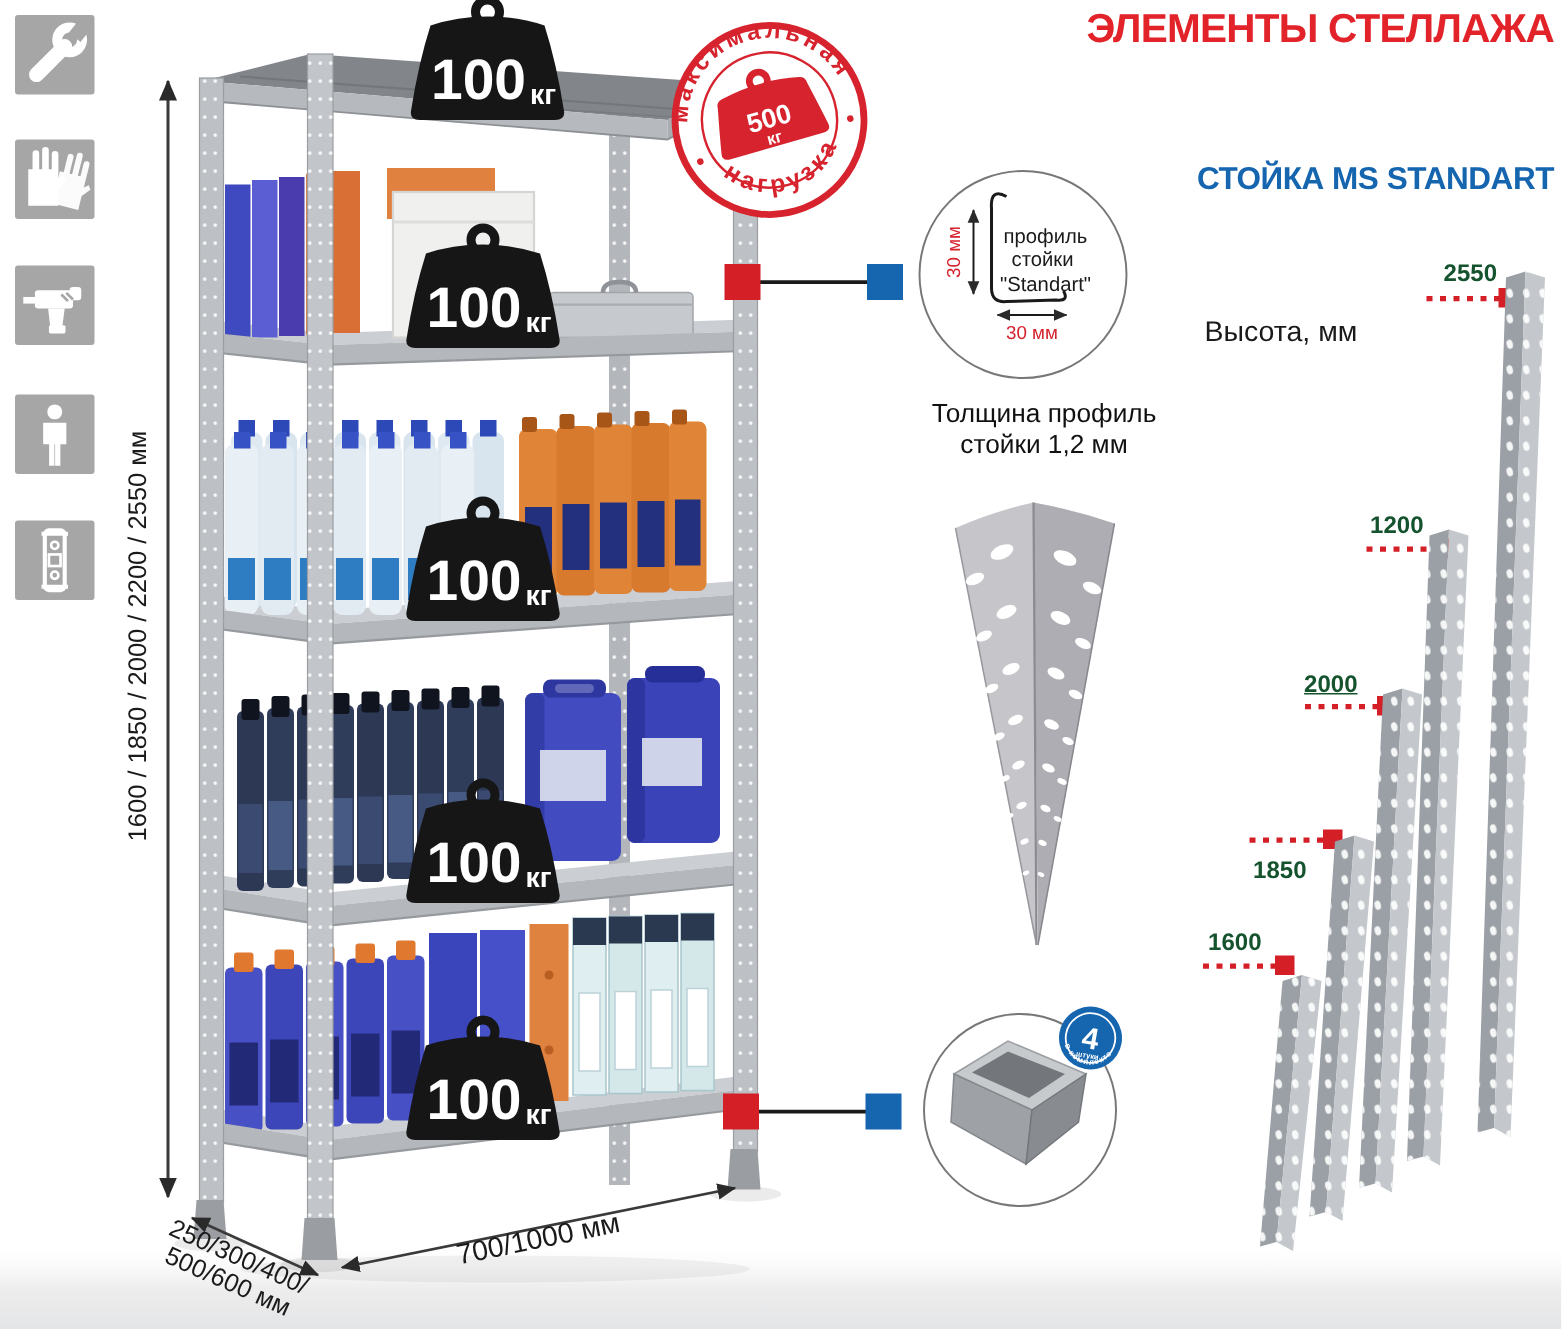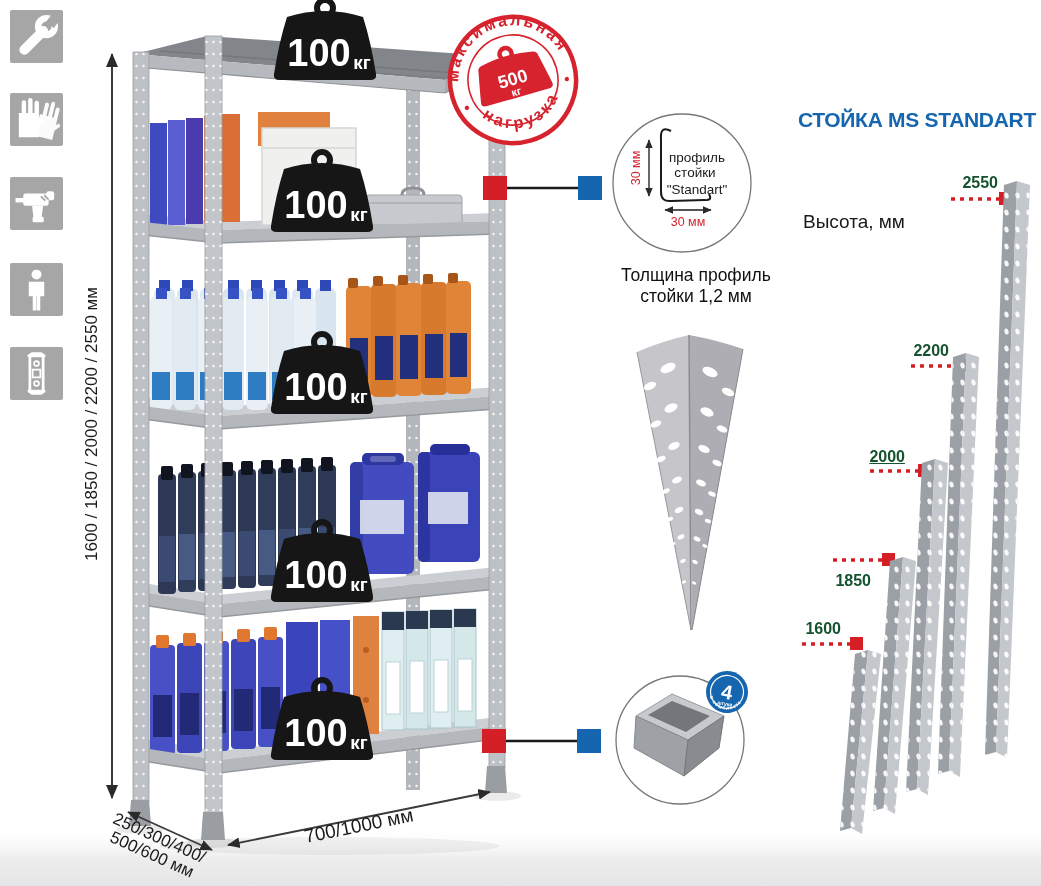--- a/index.html
+++ b/index.html
@@ -491,26 +491,27 @@
       <rect x="18" y="6" width="12" height="36" rx="2.5" fill="none" stroke="#fff" stroke-width="2.5"></rect>
       <line x1="16" y1="8" x2="32" y2="8" stroke="#fff" stroke-width="2.5"></line>
       <line x1="16" y1="40" x2="32" y2="40" stroke="#fff" stroke-width="2.5"></line>
       <circle cx="24" cy="15" r="2.2" fill="none" stroke="#fff" stroke-width="1.6"></circle>
       <rect x="20.5" y="20.5" width="7" height="7" fill="none" stroke="#fff" stroke-width="1.6"></rect>
       <circle cx="24" cy="33" r="2.2" fill="none" stroke="#fff" stroke-width="1.6"></circle>
     </svg>
   </div>
 
   <div class="hdr-title">
+    <div>ЭЛЕМЕНТЫ СТЕЛЛАЖА</div>
   </div>
   <div class="hdr-sub">СТОЙКА MS STANDART</div>
 
   <div class="axis-label">Высота, мм</div>
   <div class="h-label h-2550">2550</div>
-  <div class="h-label h-2200">2200</div>
+  <div class="h-label h-2200">1200</div>
   <div class="h-label h-2000">2000</div>
   <div class="h-label h-1850">1850</div>
   <div class="h-label h-1600">1600</div>
 
   <div class="cap cap-profile">
     <div>Толщина профиль</div>
     <div>стойки 1,2 мм</div>
   </div>
 
 </div>

